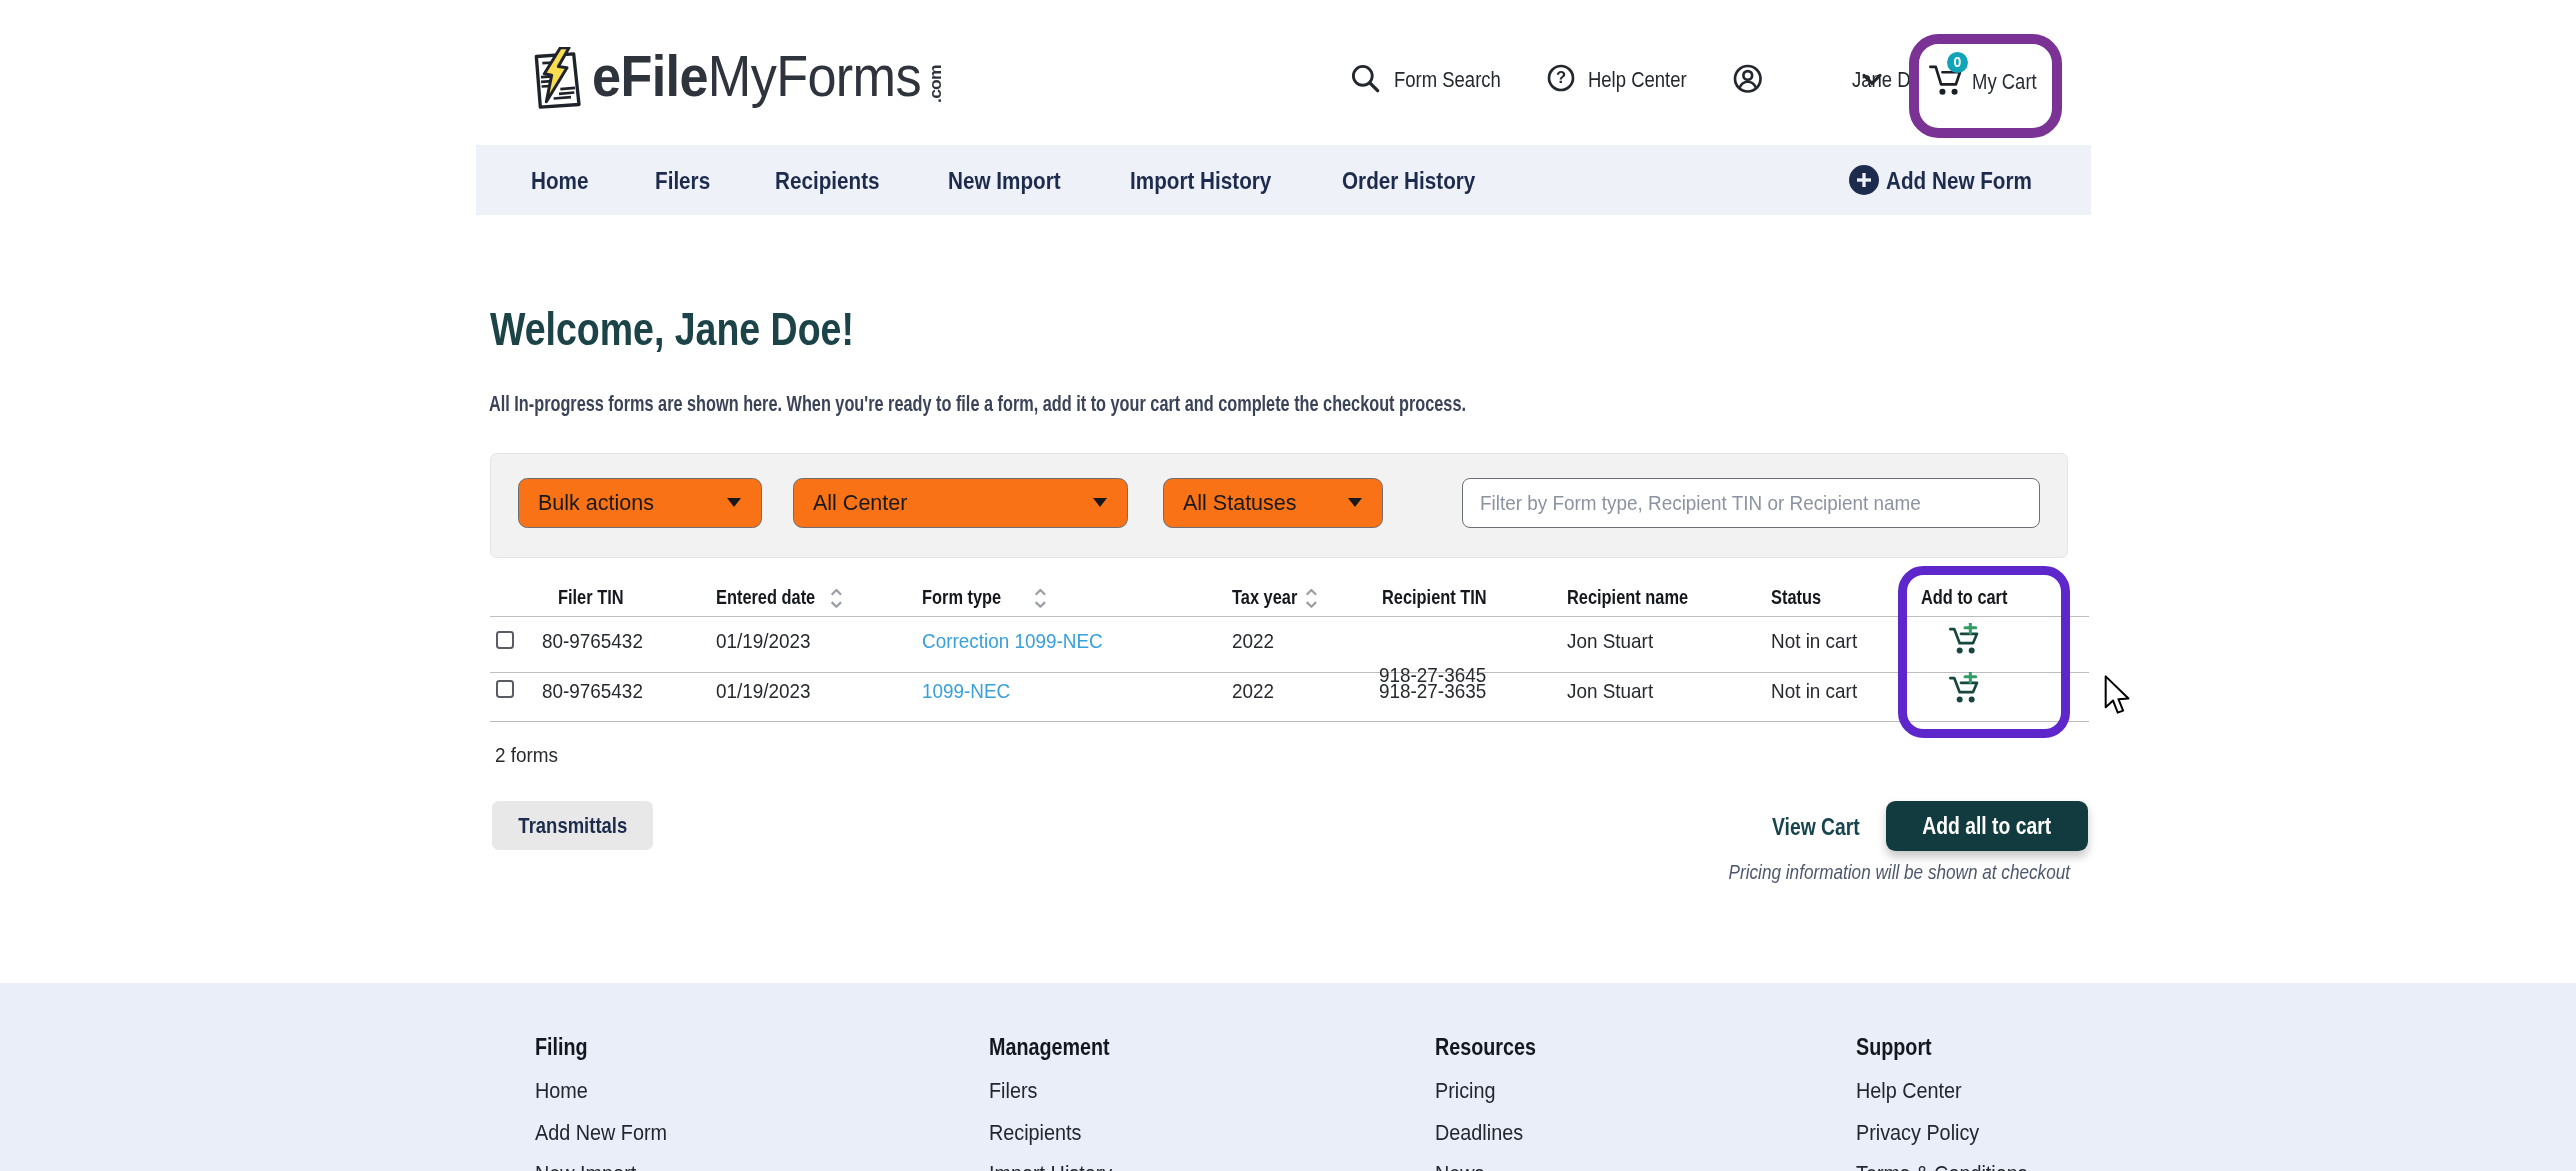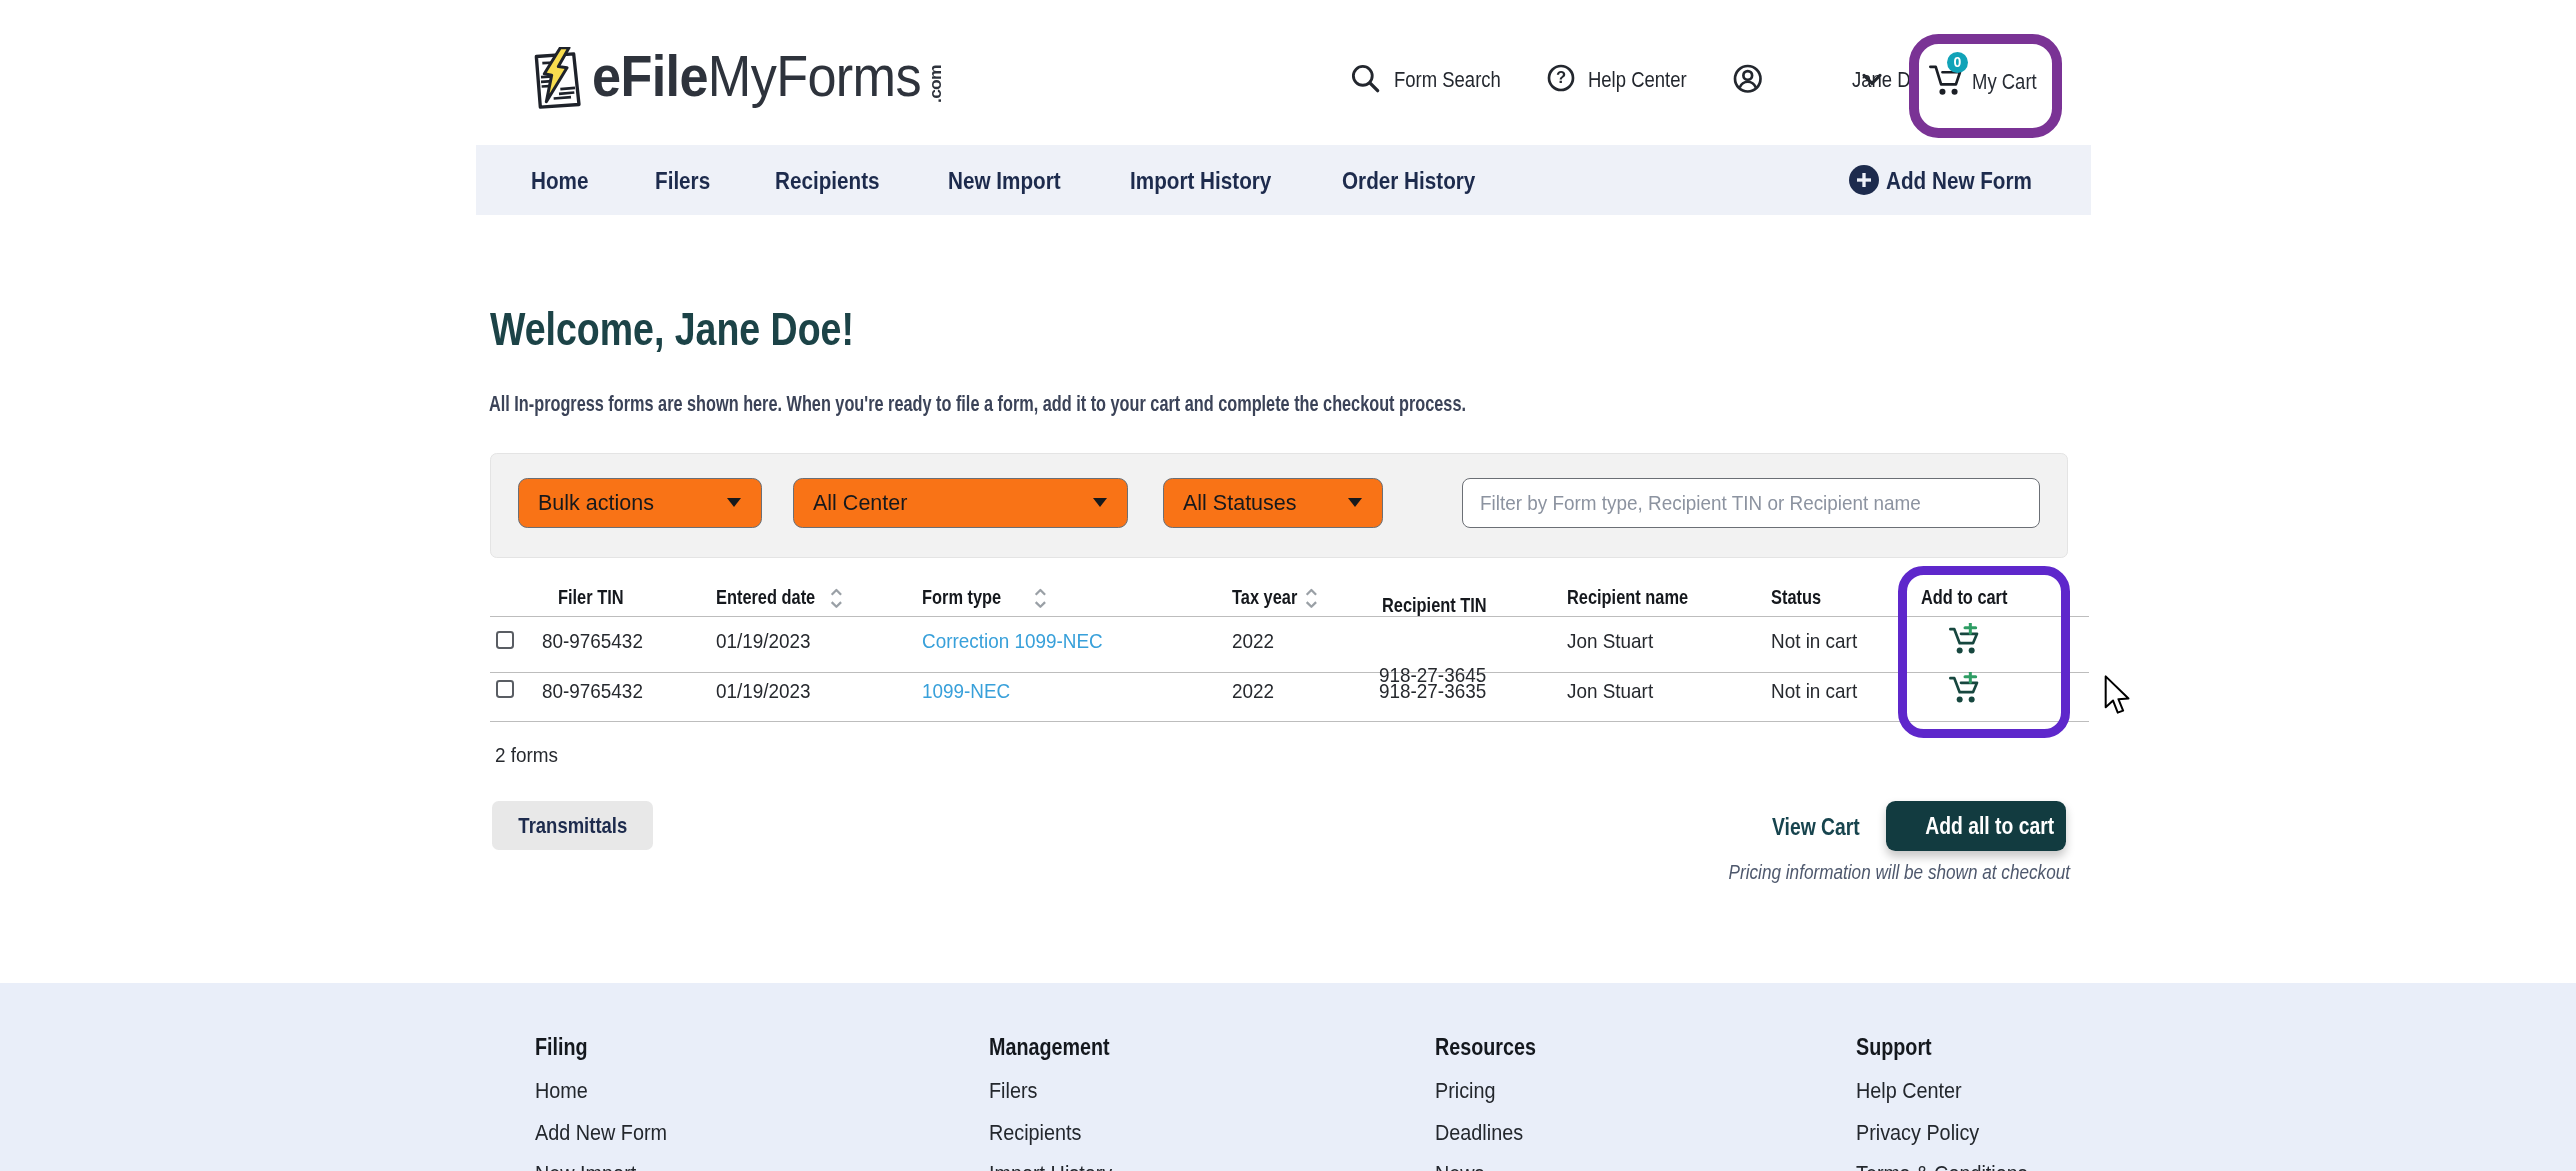--- a/index.html
+++ b/index.html
@@ -117,21 +117,21 @@
 </style>
 
 <div class="abs tline" style="top:616px;"></div>
 <div class="abs tline" style="top:672px;"></div>
 <div class="abs tline" style="top:721px;"></div>
 
 <div class="abs hdr" style="left:542px; top:585px;margin-left:16px;"><span class="sx" style="transform:scaleX(0.78);">Filer TIN</span></div>
 <div class="abs hdr" style="left:716px; top:585px;"><span class="sx" style="transform:scaleX(0.78);">Entered date</span></div>
 <div class="abs hdr" style="left:922px; top:585px;"><span class="sx" style="transform:scaleX(0.78);">Form type</span></div>
 <div class="abs hdr" style="left:1232px; top:585px;"><span class="sx" style="transform:scaleX(0.78);">Tax year</span></div>
-<div class="abs hdr" style="left:1382px; top:585px;margin-top:8px;"><span class="sx" style="transform:scaleX(0.78);">Recipient TIN</span></div>
+<div class="abs hdr" style="left:1382px; top:585px;"><span class="sx" style="transform:scaleX(0.78);">Recipient TIN</span></div>
 <div class="abs hdr" style="left:1567px; top:585px;"><span class="sx" style="transform:scaleX(0.78);">Recipient name</span></div>
 <div class="abs hdr" style="left:1771px; top:585px;"><span class="sx" style="transform:scaleX(0.78);">Status</span></div>
 <div class="abs hdr" style="left:1921px; top:585px;"><span class="sx" style="transform:scaleX(0.78);">Add to cart</span></div>
 
 <svg class="abs sorticon" style="left:822px; top:588px;" width="14.8" height="21.5" viewBox="0 0 22 32">
     <path d="M4 10 L11 3 L18 10" fill="none" stroke="#9aa0a6" stroke-width="3.4" stroke-linejoin="round"></path>
     <path d="M4 21 L11 28 L18 21" fill="none" stroke="#9aa0a6" stroke-width="3.4" stroke-linejoin="round"></path>
   </svg>
 <svg class="abs sorticon" style="left:1026px; top:588px;" width="14.8" height="21.5" viewBox="0 0 22 32">
     <path d="M4 10 L11 3 L18 10" fill="none" stroke="#9aa0a6" stroke-width="3.4" stroke-linejoin="round"></path>
@@ -175,21 +175,21 @@
     </svg></div>
 
 <div class="abs" style="left:1898px; top:566px; width:172px; height:172px; border:9.4px solid #5e27cb; border-radius:25.5px;"></div>
 
 <div class="abs val" style="left:495px; top:743px;"><span class="sx" style="transform:scaleX(0.9);">2 forms</span></div>
 
 <div class="abs" style="left:492px; top:801px; width:161px; height:49px; background:#e8e8e8; border-radius:6.7px; text-align:center; line-height:49px;">
   <span class="sx" style="transform:scaleX(0.84); transform-origin:center; font-size:22px; font-weight:700; color:#1d2b4d;">Transmittals</span>
 </div>
 <div class="abs" style="left:1772px; top:814px;"><span class="sx" style="transform:scaleX(0.84); font-size:23px; font-weight:700; color:#17444e;">View Cart</span></div>
-<div class="abs" style="left:1886px; top:801px; width:180px; height:50px; background:#123b40; border-radius:9.4px; box-shadow:0 5.4px 9.4px rgba(0,0,0,0.22); text-align:right; line-height:50px;">
+<div class="abs" style="left:1886px; top:801px; width:202px; height:50px; background:#123b40; border-radius:9.4px; box-shadow:0 5.4px 9.4px rgba(0,0,0,0.22); text-align:center; line-height:50px;">
   <span class="sx" style="transform:scaleX(0.84); transform-origin:center; font-size:23px; font-weight:700; color:#ffffff;">Add all to cart</span>
 </div>
 <div class="abs" style="left:1533px; top:861px; width:537px; text-align:right; white-space:nowrap;"><span class="sx" style="transform:scaleX(0.88); transform-origin:right center; font-size:19.5px; font-style:italic; color:#4e586d;">Pricing information will be shown at checkout</span></div>
 
 <div class="abs" style="left:0; top:983px; width:2576px; height:189px; background:#e9eef9;"></div>
 
 <div class="abs" style="left:535px; top:1034px;"><span class="sx" style="transform:scaleX(0.84); font-size:23.5px; font-weight:700; color:#14181e;">Filing</span></div>
 <div class="abs" style="left:535px; top:1078px;"><span class="sx" style="transform:scaleX(0.9); font-size:22px; color:#23272d;">Home</span></div>
 <div class="abs" style="left:535px; top:1120px;"><span class="sx" style="transform:scaleX(0.9); font-size:22px; color:#23272d;">Add New Form</span></div>
 <div class="abs" style="left:535px; top:1161px;"><span class="sx" style="transform:scaleX(0.9); font-size:22px; color:#23272d;">New Import</span></div>

